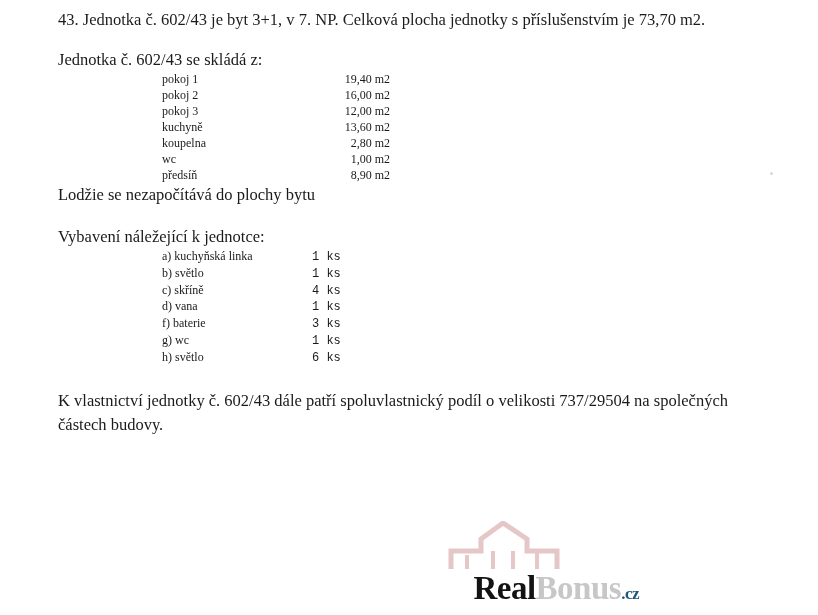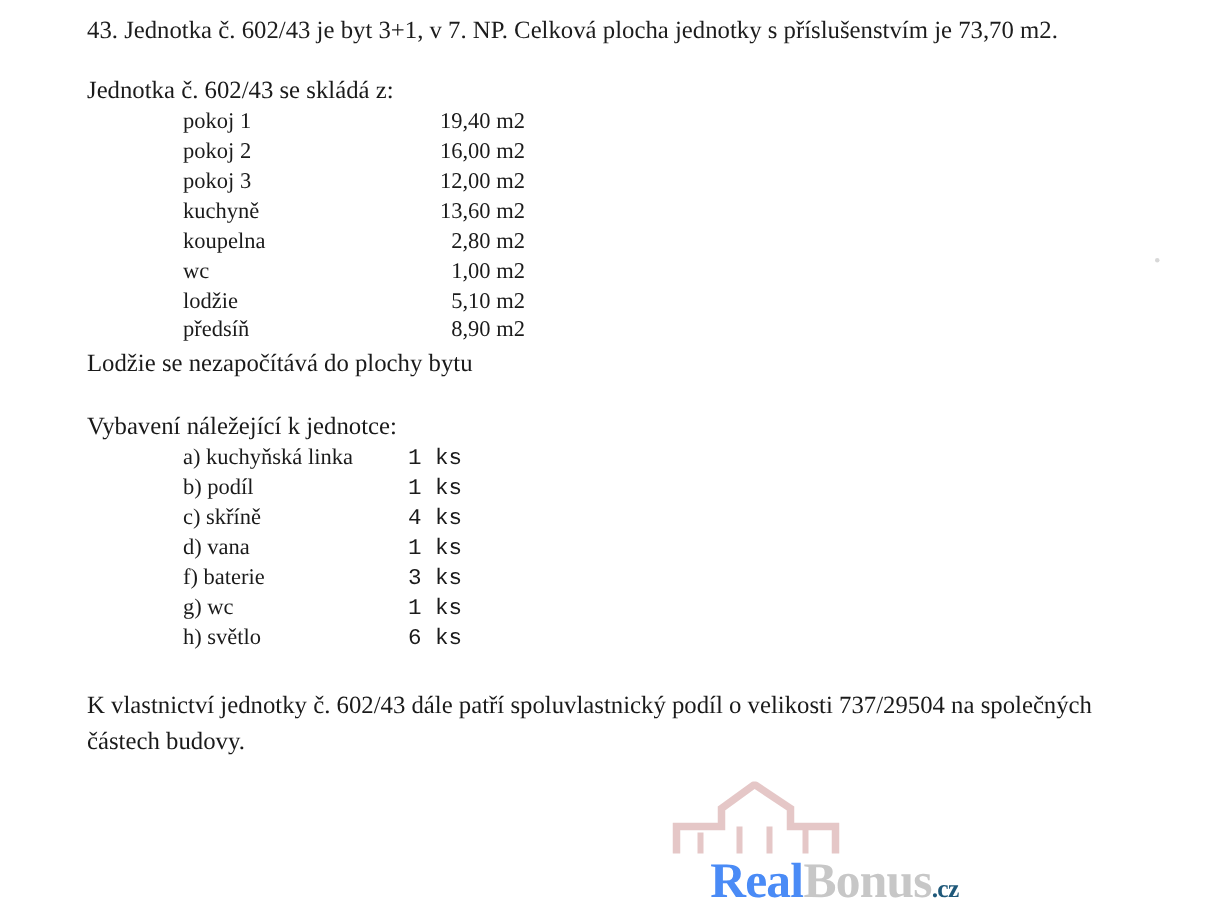--- a/index.html
+++ b/index.html
@@ -39,22 +39,22 @@
   .spacer-md { height: 18px; }
   .spacer-lg { height: 22px; }
 
   .lead-line {
     font-size: 16.5px;
     margin-bottom: 2px;
   }
 
   table.itemlist {
     border-collapse: collapse;
-    margin-left: 64px;
-    font-size: 15px;
+    margin-left: 104px;
+    font-size: 12px;
   }
   table.itemlist td {
     padding: 0;
     line-height: 1.33;
     vertical-align: baseline;
     white-space: nowrap;
   }
   td.label-col {
     width: 150px;
     padding-right: 10px;
@@ -95,21 +95,21 @@
     right: 8px;
     bottom: 4px;
     font-family: "Liberation Serif", serif;
     font-size: 33px;
     font-weight: bold;
     letter-spacing: -0.5px;
     color: #c3c3c3;
     white-space: nowrap;
   }
   .wm-text .accent {
-    color: #3b82f6;
+    color: #000000;
   }
   .wm-text .tld {
     font-size: 17px;
     font-weight: bold;
     color: #0c4a6e;
   }
   .wm-roof {
     position: absolute;
     right: 56px;
     bottom: 40px;
@@ -159,44 +159,40 @@
         </tr>
         <tr>
           <td class="label-col">koupelna</td>
           <td class="value-col">2,80 m2</td>
         </tr>
         <tr>
           <td class="label-col">wc</td>
           <td class="value-col">1,00 m2</td>
         </tr>
         <tr>
-          <td class="label-col">lodžie</td>
-          <td class="value-col">5,10 m2</td>
-        </tr>
-        <tr>
           <td class="label-col">předsíň</td>
           <td class="value-col">8,90 m2</td>
         </tr>
       </tbody>
     </table>
 
     <div class="note-line">Lodžie se nezapočítává do plochy bytu</div>
 
     <div class="spacer-lg"></div>
 
     <div class="lead-line">Vybavení náležející k jednotce:</div>
 
     <table class="itemlist">
       <tbody>
         <tr>
           <td class="label-col">a) kuchyňská linka</td>
           <td class="value-col-left">1 ks</td>
         </tr>
         <tr>
-          <td class="label-col">b) podíl</td>
+          <td class="label-col">b) světlo</td>
           <td class="value-col-left">1 ks</td>
         </tr>
         <tr>
           <td class="label-col">c) skříně</td>
           <td class="value-col-left">4 ks</td>
         </tr>
         <tr>
           <td class="label-col">d) vana</td>
           <td class="value-col-left">1 ks</td>
         </tr>

